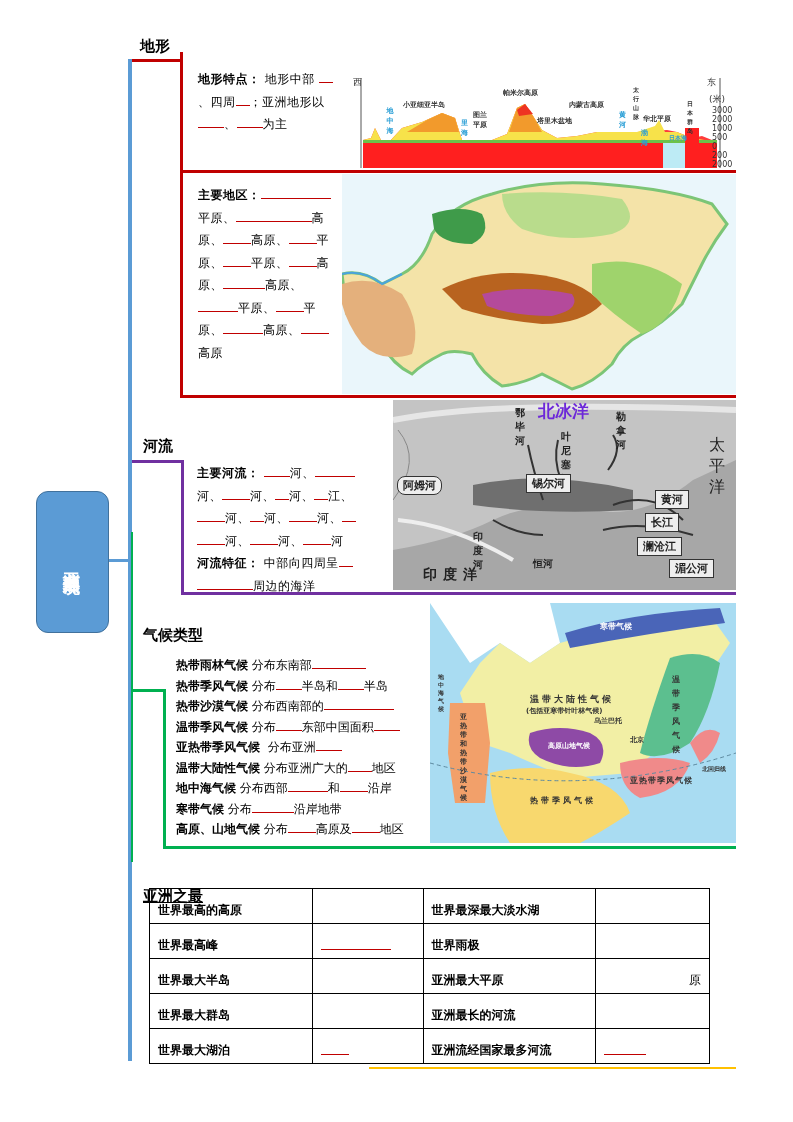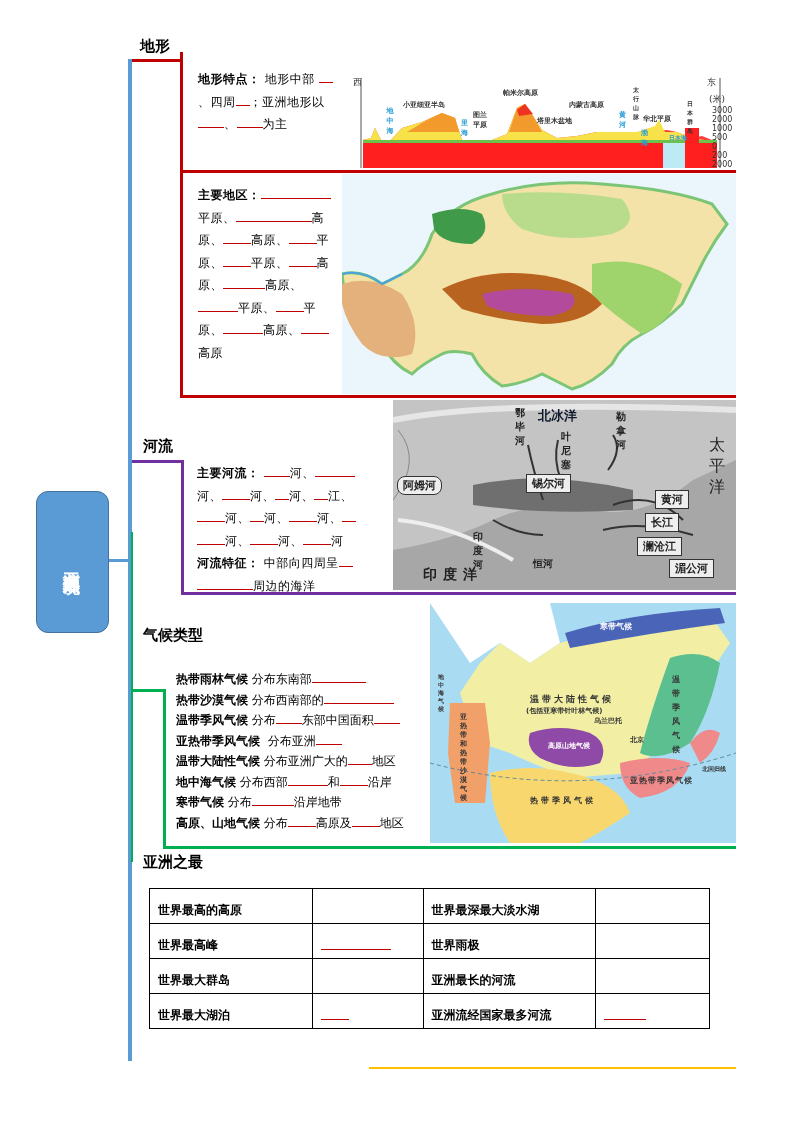--- a/index.html
+++ b/index.html
@@ -118,21 +118,21 @@
     <path d="M0,20 Q100,0 343,10" stroke="#e6e6e6" stroke-width="6" fill="none"></path>
     <path d="M5,120 Q60,125 120,160" stroke="#eeeeee" stroke-width="4" fill="none"></path>
     <path d="M5,30 Q30,60 0,100" stroke="#888" stroke-width="1" fill="none"></path>
     <path d="M135,45 Q140,70 150,100" stroke="#333" stroke-width="2" fill="none"></path>
     <path d="M165,40 Q160,60 168,80" stroke="#333" stroke-width="2" fill="none"></path>
     <path d="M220,35 Q230,50 215,70" stroke="#333" stroke-width="2" fill="none"></path>
     <path d="M220,105 Q260,90 290,120" stroke="#333" stroke-width="2" fill="none"></path>
     <path d="M210,130 Q250,120 300,135" stroke="#333" stroke-width="2" fill="none"></path>
     <path d="M100,120 Q125,135 150,135" stroke="#333" stroke-width="2" fill="none"></path>
   </svg>
-  <div class="maptext" style="left:145px;top:7px;font-size:13px;color:#0f172a;">北冰洋</div>
+  <div class="maptext" style="left:145px;top:0px;font-size:17px;color:#6d28d9;">北冰洋</div>
   <div class="maptext" style="left:122px;top:6px;width:12px;font-size:10px;color:#222;">鄂毕河</div>
   <div class="maptext" style="left:168px;top:30px;width:12px;font-size:10px;color:#222;">叶尼塞河</div>
   <div class="maptext" style="left:223px;top:10px;width:12px;font-size:10px;color:#222;">勒拿河</div>
   <div class="maptext" style="left:316px;top:35px;width:16px;font-size:16px;color:#222;font-weight:normal;">太平洋</div>
   <div class="rivbox" style="left:4px;top:76px;border-radius:8px;">阿姆河</div>
   <div class="rivbox" style="left:133px;top:74px;">锡尔河</div>
   <div class="rivbox" style="left:262px;top:90px;">黄河</div>
   <div class="rivbox" style="left:252px;top:113px;">长江</div>
   <div class="rivbox" style="left:244px;top:137px;">澜沧江</div>
   <div class="rivbox" style="left:276px;top:159px;">湄公河</div>
@@ -140,22 +140,23 @@
   <div class="maptext" style="left:140px;top:157px;font-size:10px;color:#222;">恒河</div>
   <div class="maptext" style="left:30px;top:166px;font-size:14px;letter-spacing:6px;color:#222;">印度洋</div>
 </div>
 
 <div class="abs sec-title" style="left:143px;top:626px;">气候类型</div>
 <div class="abs" style="left:132px;top:689px;width:34px;height:3px;background:#00b050;"></div>
 <div class="abs" style="left:163px;top:689px;width:3px;height:160px;background:#00b050;"></div>
 <div class="abs" style="left:163px;top:846px;width:573px;height:3px;background:#00b050;"></div>
 <div class="abs" style="left:131px;top:532px;width:2px;height:330px;background:#00b050;"></div>
 
-<div class="abs" style="left:176px;top:655px;font-size:12px;line-height:20.5px;white-space:nowrap;margin-top:14px;">
+<div class="abs" style="left:176px;top:655px;font-size:12px;line-height:20.5px;white-space:nowrap;">
   <div><span class="b">热带雨林气候</span> <span>分布东南部</span><span class="blank" style="width:54px;"></span></div>
+  <div><span class="b">热带季风气候</span> <span>分布</span><span class="blank" style="width:26px;"></span><span>半岛和</span><span class="blank" style="width:26px;"></span><span>半岛</span></div>
   <div><span class="b">热带沙漠气候</span> <span>分布西南部的</span><span class="blank" style="width:70px;"></span></div>
   <div><span class="b">温带季风气候</span> <span>分布</span><span class="blank" style="width:26px;"></span><span>东部中国面积</span><span class="blank" style="width:26px;"></span></div>
   <div><span class="b">亚热带季风气候</span> &nbsp;<span>分布亚洲</span><span class="blank" style="width:26px;"></span></div>
   <div><span class="b">温带大陆性气候</span> <span>分布亚洲广大的</span><span class="blank" style="width:24px;"></span><span>地区</span></div>
   <div><span class="b">地中海气候</span> <span>分布西部</span><span class="blank" style="width:40px;"></span><span>和</span><span class="blank" style="width:28px;"></span><span>沿岸</span></div>
   <div><span class="b">寒带气候</span> <span>分布</span><span class="blank" style="width:42px;"></span><span>沿岸地带</span></div>
   <div><span class="b">高原、山地气候</span> <span>分布</span><span class="blank" style="width:28px;"></span><span>高原及</span><span class="blank" style="width:28px;"></span><span>地区</span></div>
 </div>
 
 <div class="img-box" style="left:430px;top:603px;width:306px;height:240px;background:#a9dcf2;">
@@ -178,21 +179,21 @@
   <div class="maptext" style="left:118px;top:138px;font-size:7px;color:#fff;">高原山地气候</div>
   <div class="maptext" style="left:30px;top:110px;width:10px;font-size:7px;line-height:9px;">亚热带和热带沙漠气候</div>
   <div class="maptext" style="left:100px;top:192px;font-size:8px;letter-spacing:3px;">热带季风气候</div>
   <div class="maptext" style="left:200px;top:172px;font-size:8px;letter-spacing:1px;">亚热带季风气候</div>
   <div class="maptext" style="left:170px;top:18px;font-size:8px;color:#fff;">寒带气候</div>
   <div class="maptext" style="left:242px;top:70px;width:10px;font-size:8px;line-height:14px;">温带季风气候</div>
   <div class="maptext" style="left:8px;top:70px;width:10px;font-size:6px;line-height:8px;">地中海气候</div>
   <div class="maptext" style="left:272px;top:162px;font-size:6px;">北回归线</div>
 </div>
 
-<div class="abs sec-title" style="left:143px;top:853px;">亚洲之最</div>
+<div class="abs sec-title" style="left:143px;top:887px;text-decoration:underline;">亚洲之最</div>
 
 <table class="most">
   <colgroup>
       <col style="width:163px">
       <col style="width:111px">
       <col style="width:173px">
       <col style="width:114px">
     </colgroup>
   <tbody>
       <tr>
@@ -201,20 +202,26 @@
         <td class="lbl">世界最深最大淡水湖</td>
         <td></td>
       </tr>
   <tr style="height:30px;">
         <td class="lbl">世界最高峰</td>
         <td><span class="blank" style="width:70px;"></span></td>
         <td class="lbl">世界雨极</td>
         <td></td>
       </tr>
   <tr>
+        <td class="lbl">世界最大半岛</td>
+        <td></td>
+        <td class="lbl">亚洲最大平原</td>
+        <td style="text-align:right;padding-right:8px;">原</td>
+      </tr>
+  <tr>
         <td class="lbl">世界最大群岛</td>
         <td></td>
         <td class="lbl">亚洲最长的河流</td>
         <td></td>
       </tr>
   <tr style="height:31px;">
         <td class="lbl">世界最大湖泊</td>
         <td><span class="blank" style="width:28px;"></span></td>
         <td class="lbl">亚洲流经国家最多河流</td>
         <td><span class="blank" style="width:42px;"></span></td>

